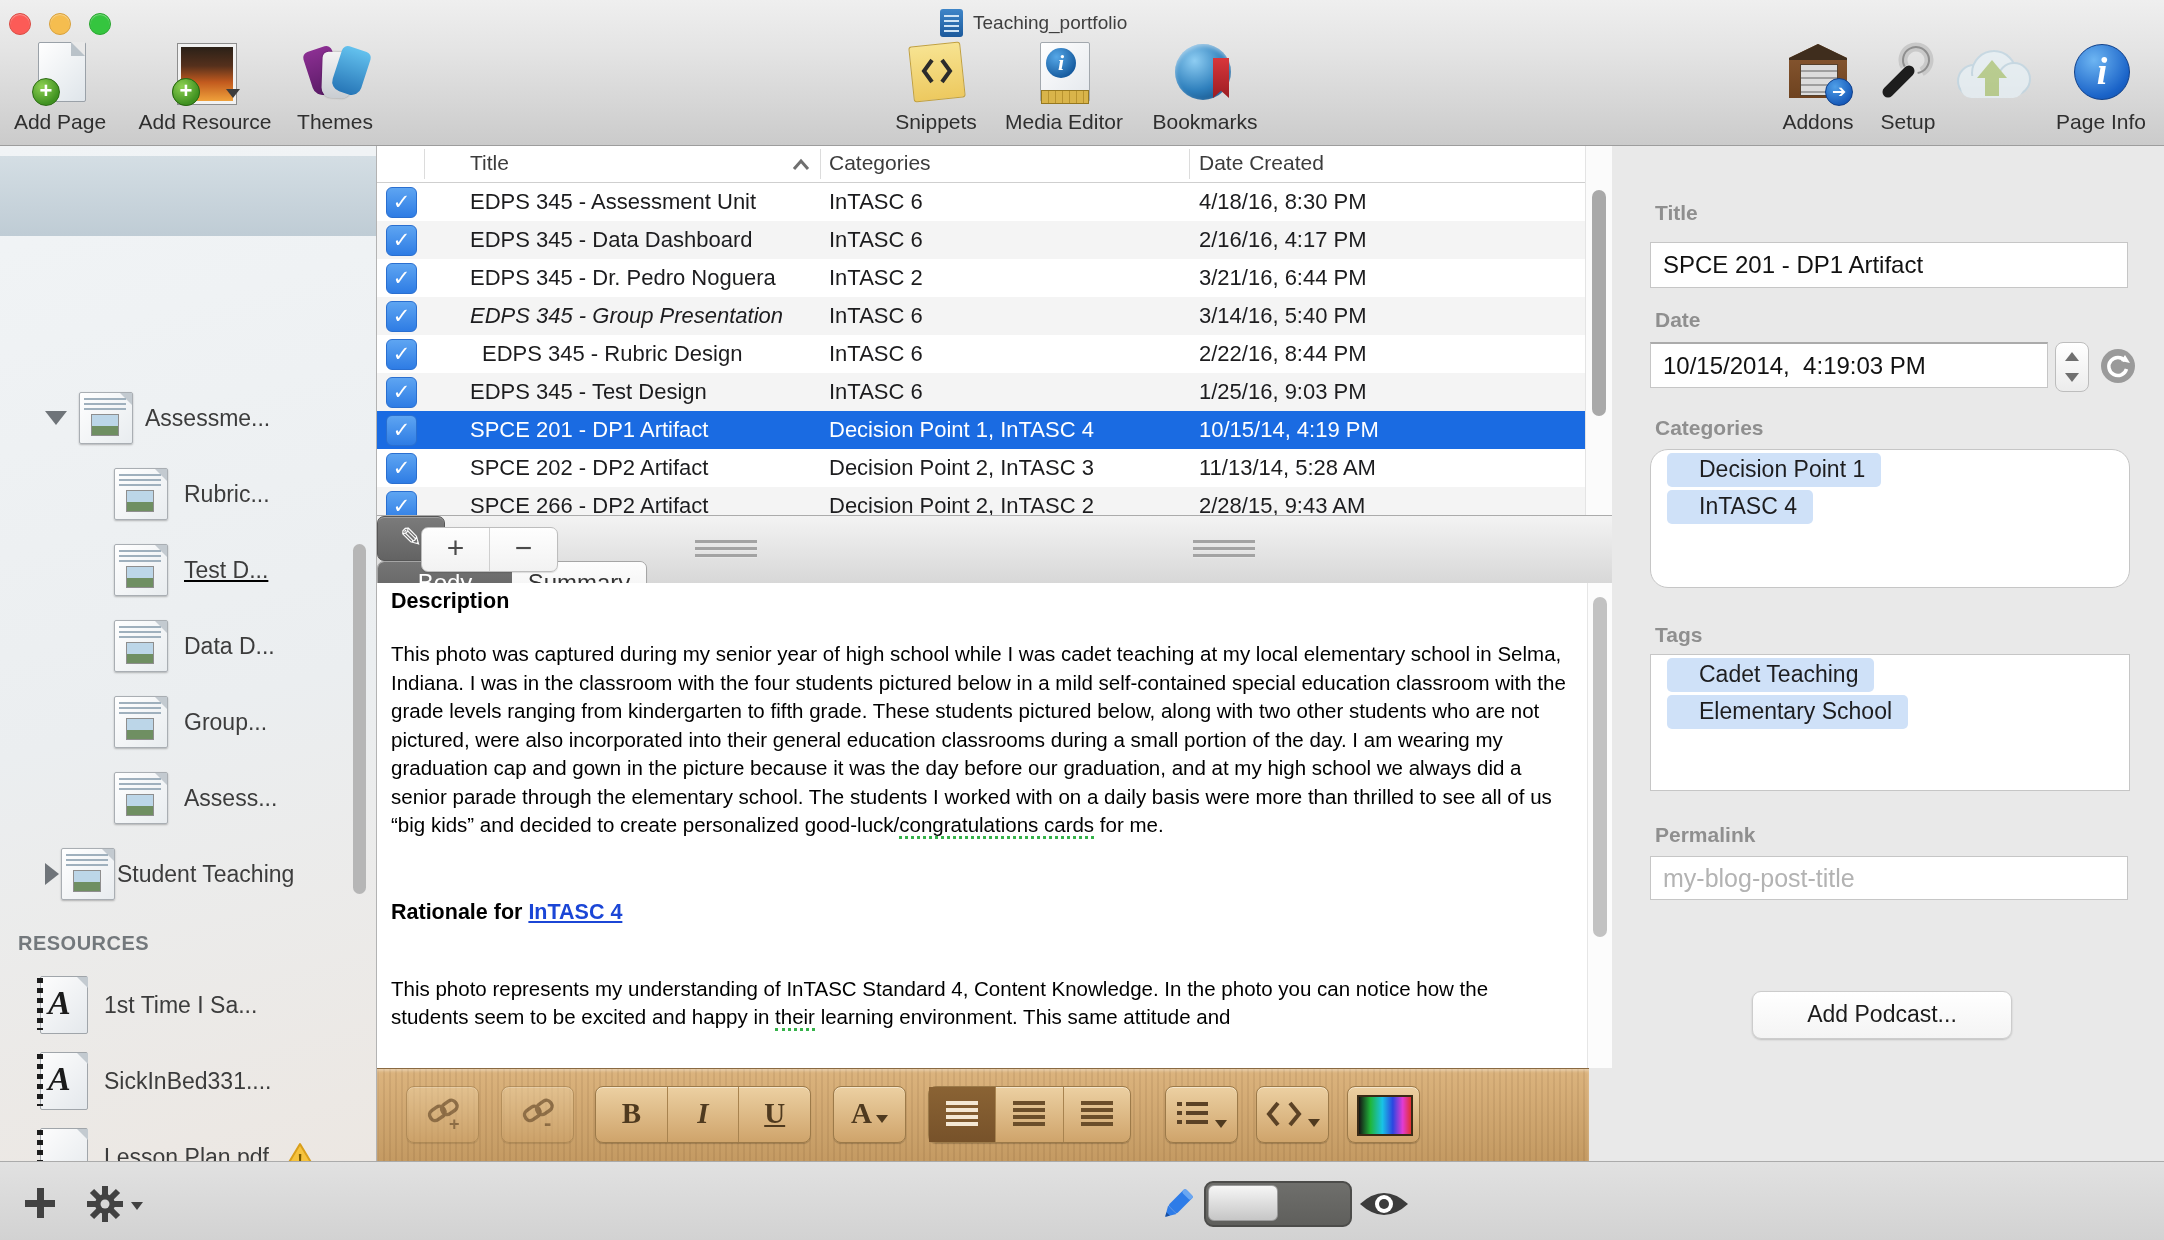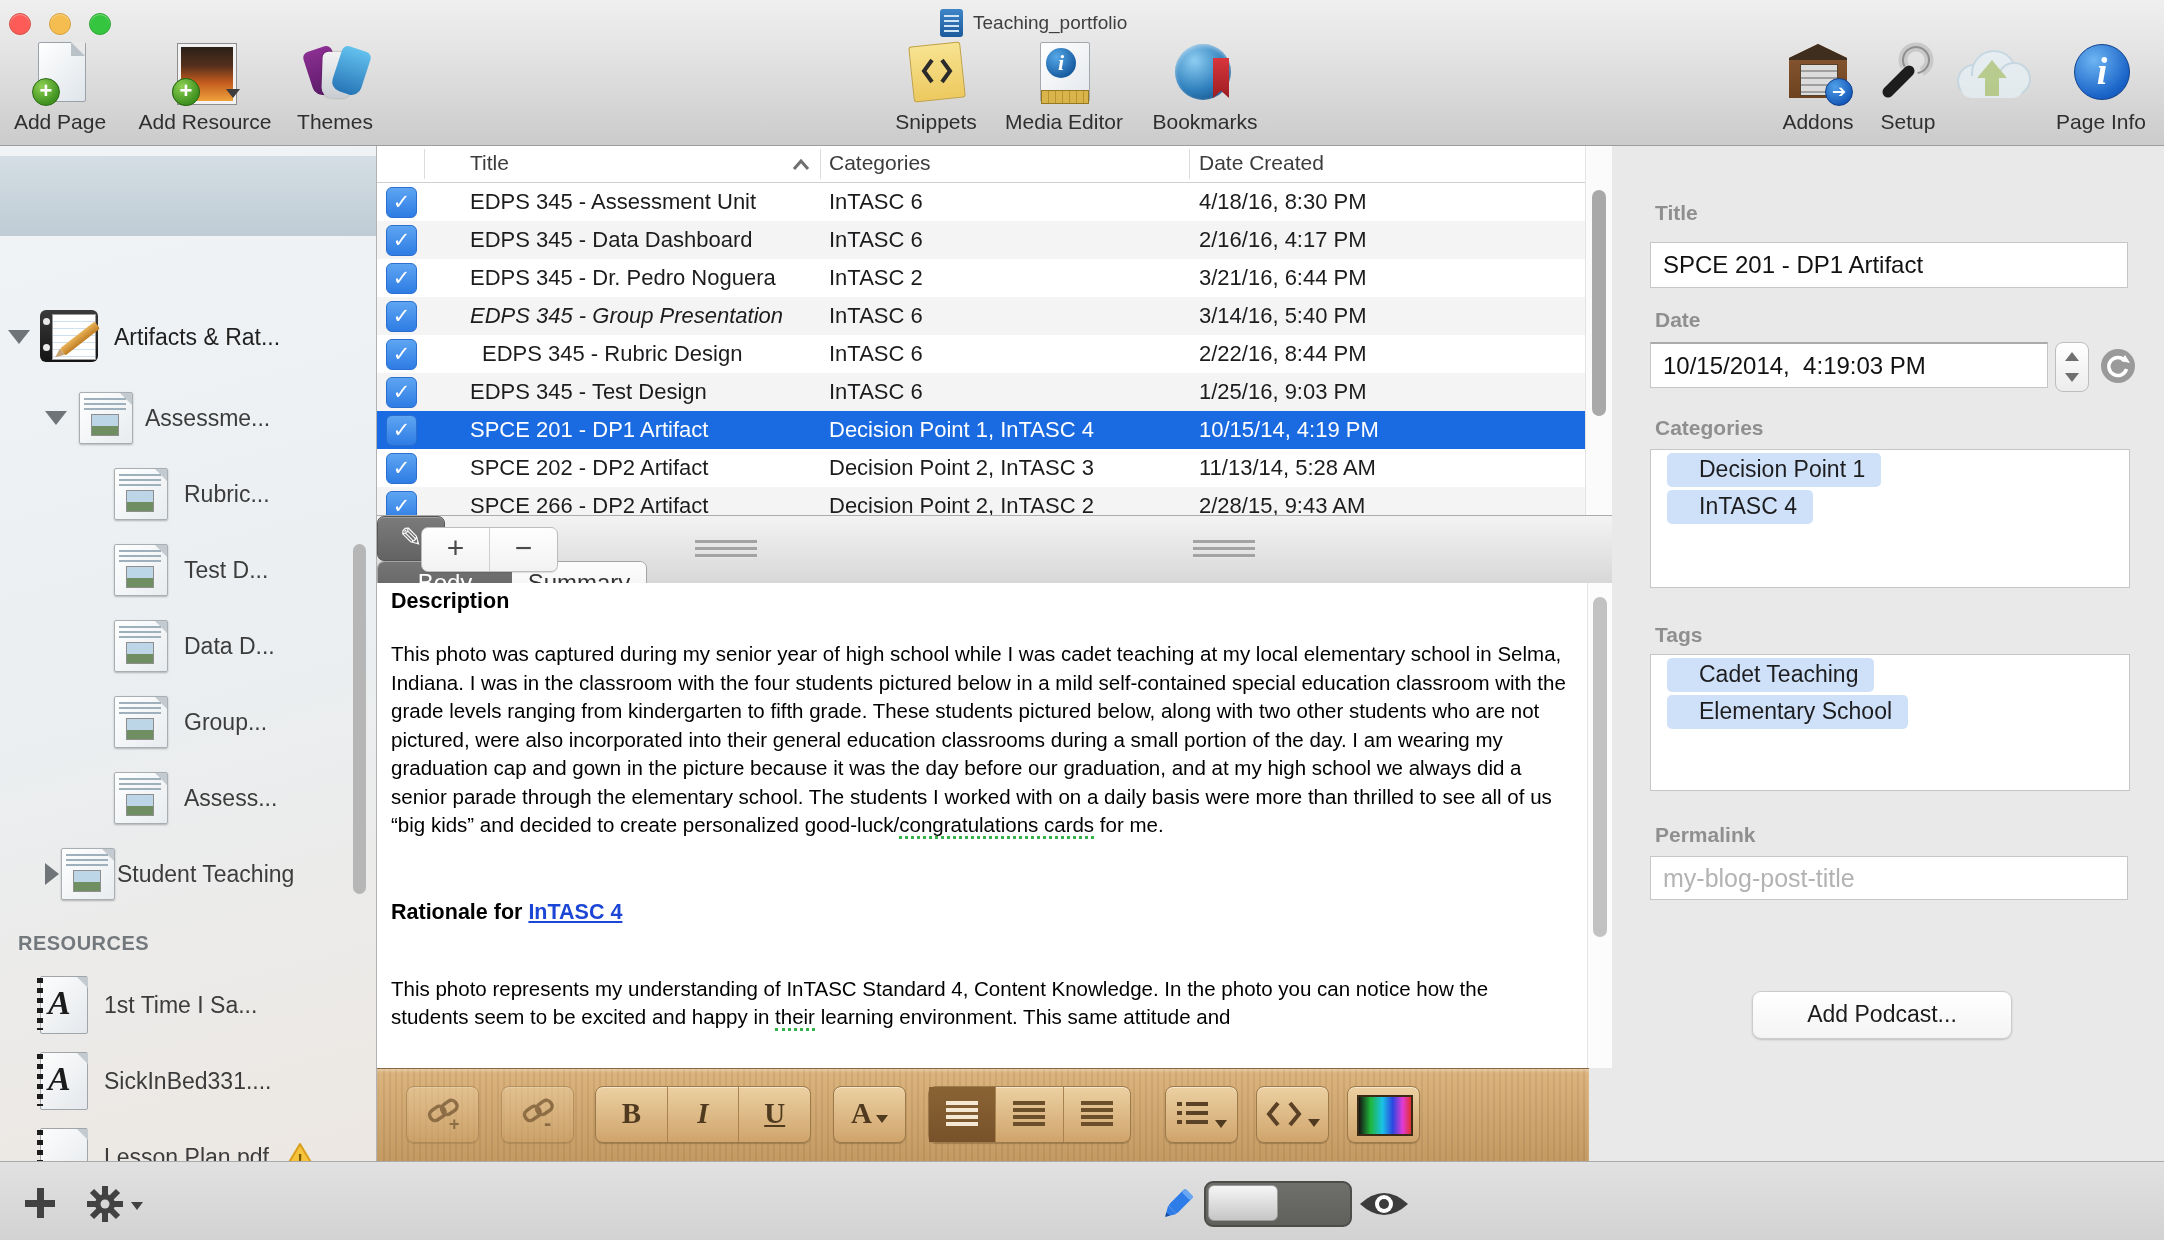--- a/index.html
+++ b/index.html
@@ -296,30 +296,20 @@
       <div class="tb-ic ic-pinfo">
           <div class="circ">i</div>
         </div>
       <span class="lbl">Page Info</span>
     </div>
   </div>
 
   <div id="sidebar" class="abs">
     <div class="sb-sel-band"></div>
 
-    <div class="sb-row" style="left:8px;top:162px;gap:10px;">
-      <div class="disc down"></div>
-      <div class="ic-notebook">
-        <div class="cover"></div>
-          <div class="paper"></div>
-          <div class="rings"></div>
-          <div class="pencil"></div>
-      </div>
-      <span class="sb-label sel">Artifacts &amp; Rat...</span>
-    </div>
 
     <div class="sb-row" style="left:45px;top:246px;gap:10px;">
       <div class="disc down"></div>
       <div class="ic-page">
           <div class="sheet"></div>
           <div class="fold"></div>
           <div class="lines"></div>
           <div class="img"></div>
         </div>
       <span class="sb-label">Assessme...</span>
@@ -327,21 +317,21 @@
 
     <div class="sb-row" style="left:112px;top:322px;gap:14px;">
       <div class="ic-page">
           <div class="sheet"></div>
           <div class="fold"></div>
           <div class="lines"></div>
           <div class="img"></div>
         </div>
       <span class="sb-label">Rubric...</span>
     </div>
-    <div class="sb-row" style="left:112px;top:398px;gap:14px;">
+    <div class="sb-row" style="left:112px;top:398px;gap:14px;text-decoration:underline;">
       <div class="ic-page">
           <div class="sheet"></div>
           <div class="fold"></div>
           <div class="lines"></div>
           <div class="img"></div>
         </div>
       <span class="sb-label">Test D...</span>
     </div>
     <div class="sb-row" style="left:112px;top:474px;gap:14px;">
       <div class="ic-page">
@@ -586,21 +576,21 @@
         <div class="ch up"></div>
         <div class="ch dn"></div>
       </div>
     <svg id="refresh" viewBox="0 0 38 38">
       <circle cx="19" cy="19" r="17" fill="#9a9a9a"></circle>
       <path d="M 26 14 A 9 9 0 1 0 27.5 22" fill="none" stroke="#fff" stroke-width="3.5"></path>
       <polygon points="22,14 31,16 26,8" fill="#fff"></polygon>
     </svg>
 
     <span class="insp-label" style="top:270px;">Categories</span>
-    <div class="insp-box" style="top:303px;height:137px;">
+    <div class="insp-box" style="top:303px;height:137px;border-radius:18px;">
       <div><span class="pill">Decision Point 1</span></div>
       <div><span class="pill">InTASC 4</span></div>
     </div>
 
     <span class="insp-label" style="top:477px;">Tags</span>
     <div class="insp-box" style="top:508px;height:135px;">
       <div><span class="pill">Cadet Teaching</span></div>
       <div><span class="pill">Elementary School</span></div>
     </div>
 

